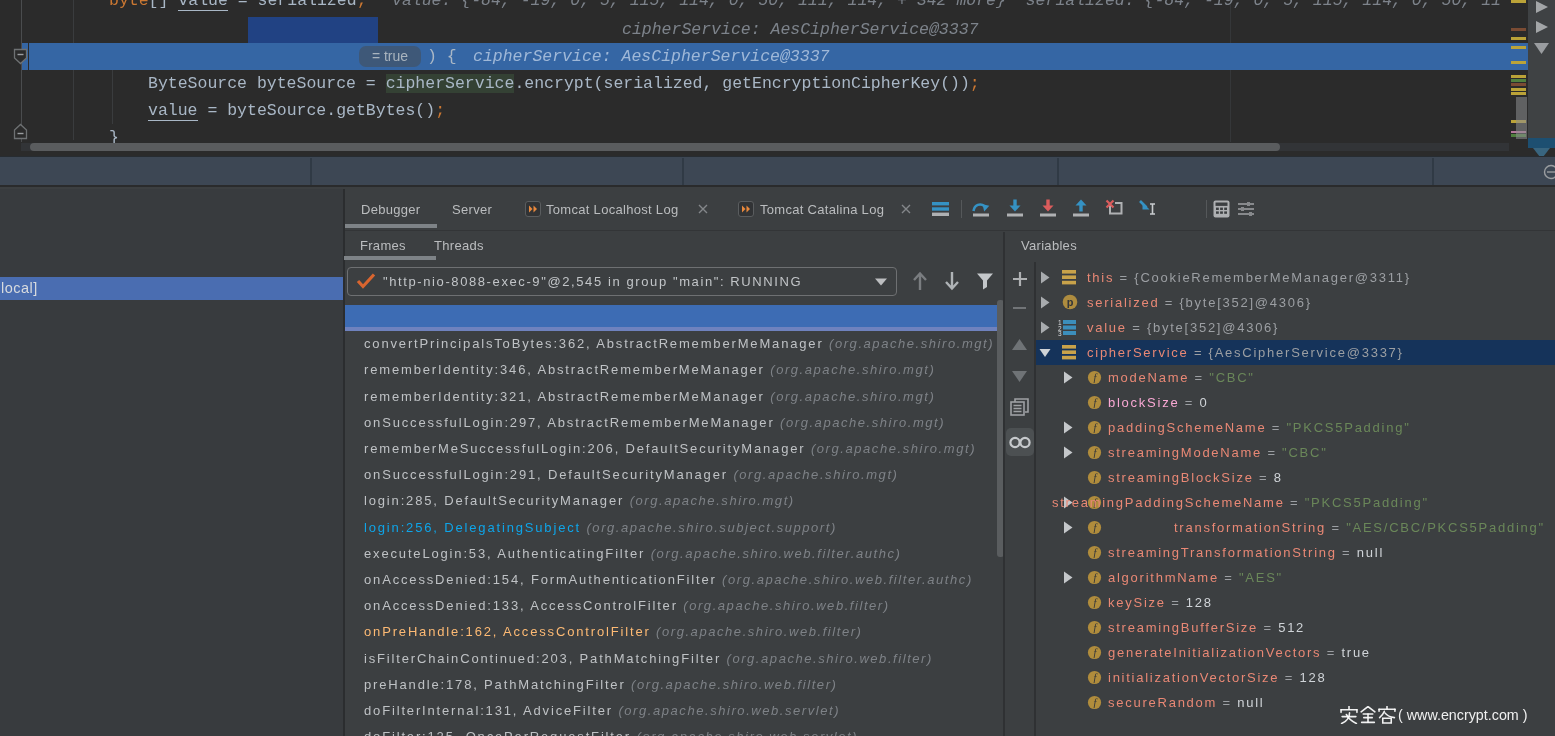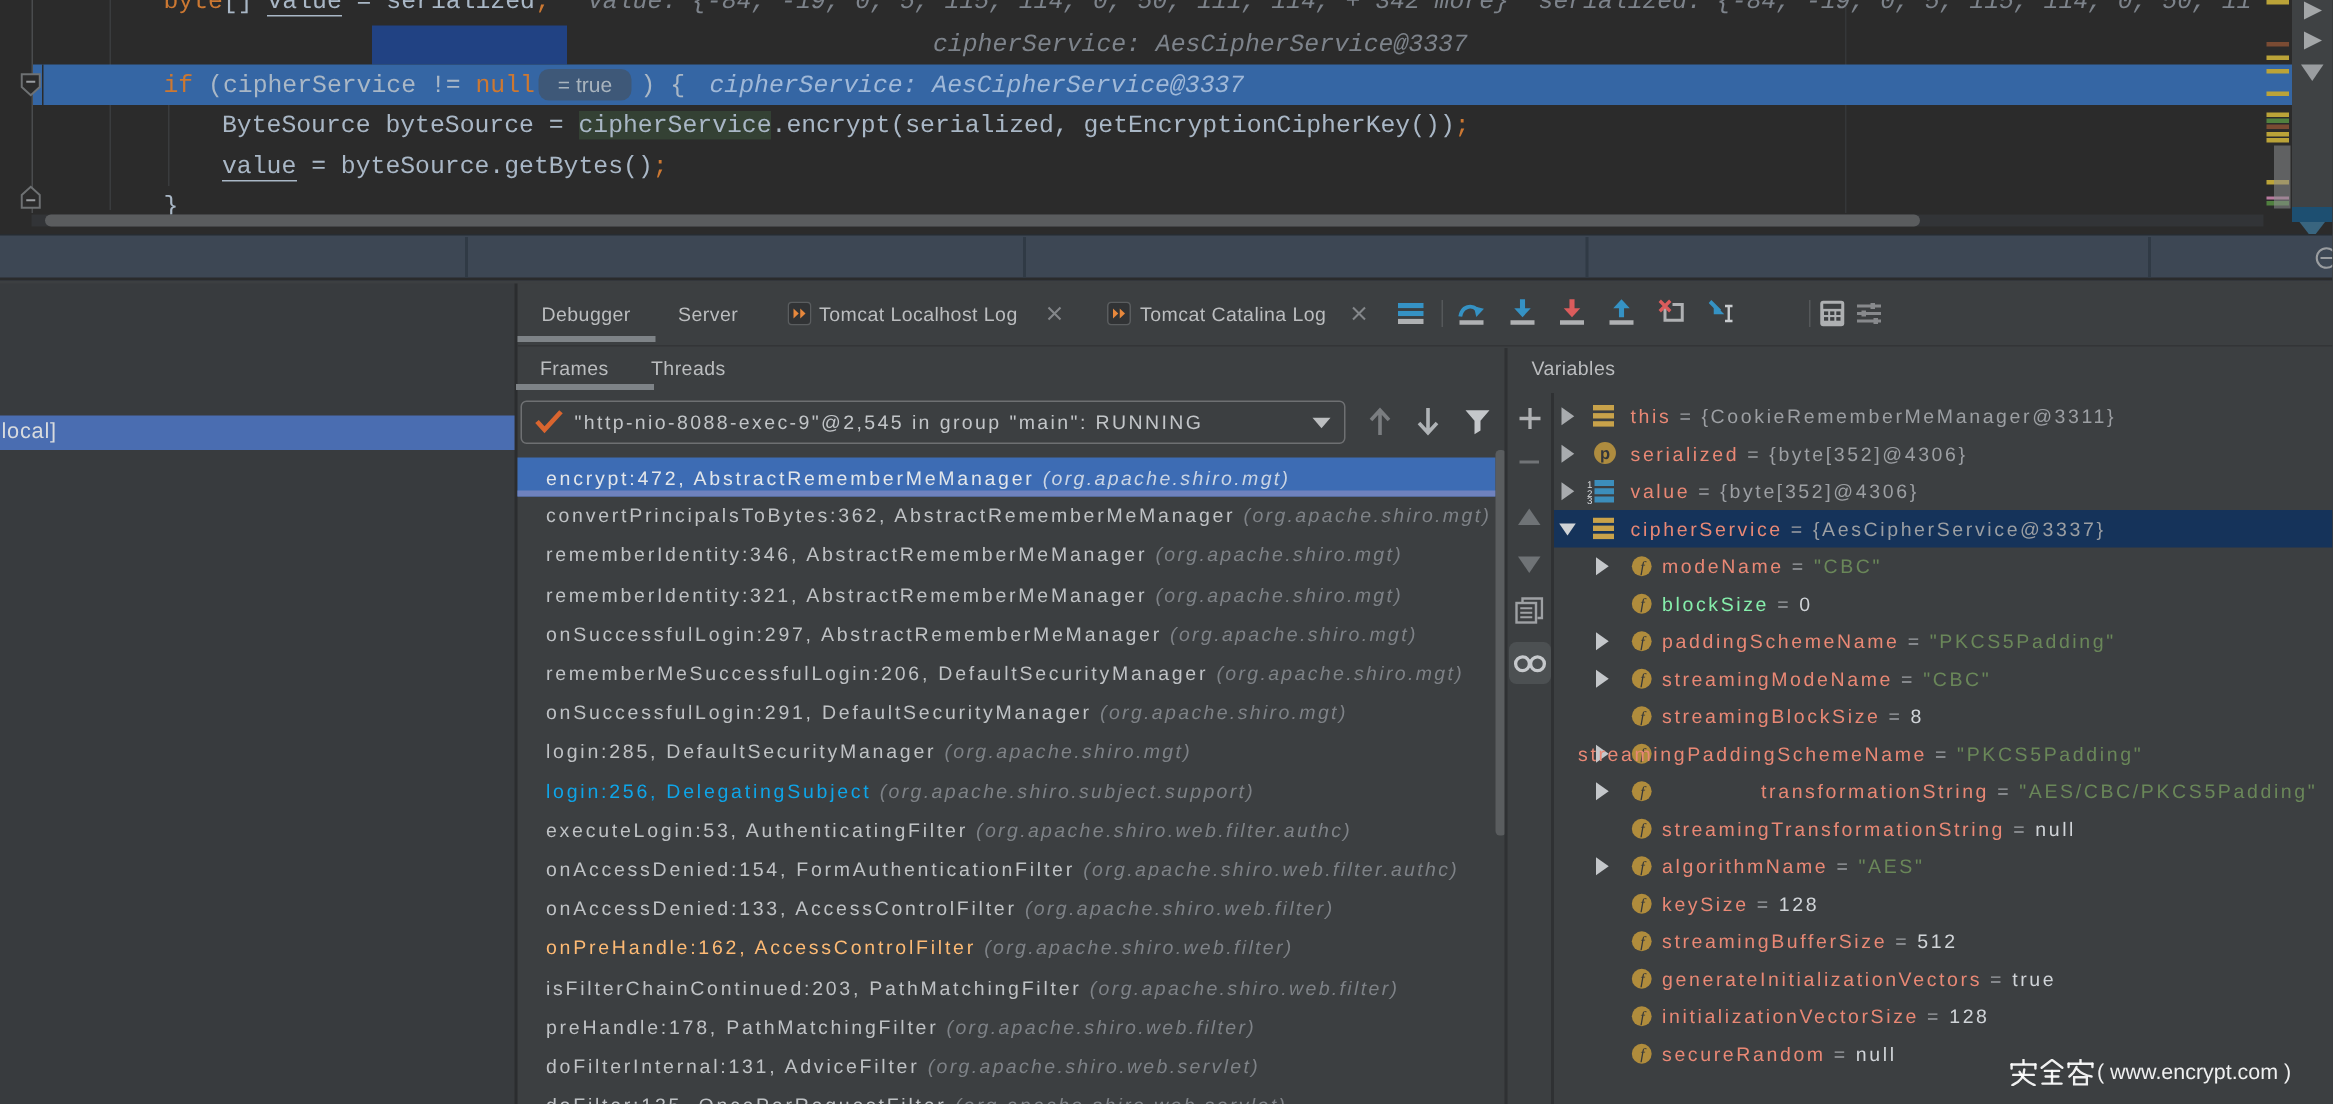--- a/index.html
+++ b/index.html
@@ -34,21 +34,20 @@
     <div class="abs" style="left:112px;top:70px;width:1px;height:54px;background:#3A3C3E;"></div>
     <div class="abs" style="left:1230px;top:0;width:1px;height:142px;background:#353739;"></div>
 
     <div class="abs" style="left:248px;top:17px;width:130px;height:26px;background:#214283;"></div>
     <div class="abs" style="left:22px;top:43px;width:1506px;height:27px;background:#3566A4;"></div>
     <div class="abs" style="left:28px;top:43px;width:1px;height:27px;background:#2B2B2B;"></div>
 
     <div class="code" style="left:109px;top:-13px;"><span class="kw">byte</span>[] <span class="ul">value</span> = serialized<span class="sc">;</span></div>
     <div class="code hint" style="left:392px;top:-13px;">value: {-84, -19, 0, 5, 115, 114, 0, 50, 111, 114, + 342 more}  serialized: {-84, -19, 0, 5, 115, 114, 0, 50, 11</div>
     <div class="code hint" style="left:622px;top:16px;">cipherService: AesCipherService@3337</div>
-    <div class="code" style="left:109px;top:43px;"><span class="kw">if</span> (cipherService != <span class="kw">null</span></div>
     <div class="abs" style="left:359px;top:46px;width:62px;height:21px;background:#3E5878;border-radius:7px;"></div>
     <div class="abs" style="left:359px;top:46px;width:62px;height:21px;font-size:14px;color:#A9B4BE;text-align:center;line-height:21px;">= true</div>
     <div class="code" style="left:427px;top:43px;">) {</div>
     <div class="code hint2" style="left:473px;top:43px;">cipherService: AesCipherService@3337</div>
     <div class="code" style="left:148px;top:70px;">ByteSource byteSource = <span style="background:#344134;">cipherService</span>.encrypt(serialized, getEncryptionCipherKey())<span class="sc">;</span></div>
     <div class="code" style="left:148px;top:97px;"><span class="ul">value</span> = byteSource.getBytes()<span class="sc">;</span></div>
     <div class="code" style="left:109px;top:124px;">}</div>
 
     <svg class="abs" style="left:13px;top:48px;" width="15" height="17" viewBox="0 0 15 17">
       <path d="M1.5,1.5 H13.5 V10 L7.5,15.5 L1.5,10 Z" fill="#2B2B2B" stroke="#6E7173" stroke-width="1.3"></path>
@@ -225,21 +224,20 @@
       <div class="ui fr" style="left:364px;top:572.0px;"><span style="color:#BFC2C5;">onAccessDenied:154, FormAuthenticationFilter </span><span style="color:#7E8287;font-style:italic;">(org.apache.shiro.web.filter.authc)</span></div>
       <div class="ui fr" style="left:364px;top:598.2px;"><span style="color:#BFC2C5;">onAccessDenied:133, AccessControlFilter </span><span style="color:#7E8287;font-style:italic;">(org.apache.shiro.web.filter)</span></div>
       <div class="ui fr" style="left:364px;top:624.4px;"><span style="color:#fdba74;">onPreHandle:162, AccessControlFilter </span><span style="color:#7E8287;font-style:italic;">(org.apache.shiro.web.filter)</span></div>
       <div class="ui fr" style="left:364px;top:650.6px;"><span style="color:#BFC2C5;">isFilterChainContinued:203, PathMatchingFilter </span><span style="color:#7E8287;font-style:italic;">(org.apache.shiro.web.filter)</span></div>
       <div class="ui fr" style="left:364px;top:676.8px;"><span style="color:#BFC2C5;">preHandle:178, PathMatchingFilter </span><span style="color:#7E8287;font-style:italic;">(org.apache.shiro.web.filter)</span></div>
       <div class="ui fr" style="left:364px;top:703.0px;"><span style="color:#BFC2C5;">doFilterInternal:131, AdviceFilter </span><span style="color:#7E8287;font-style:italic;">(org.apache.shiro.web.servlet)</span></div>
       <div class="ui fr" style="left:364px;top:729.2px;"><span style="color:#BFC2C5;">doFilter:125, OncePerRequestFilter </span><span style="color:#7E8287;font-style:italic;">(org.apache.shiro.web.servlet)</span></div>
     </div>
   <div class="abs" style="left:345px;top:305px;width:652px;height:26px;background:#3D6CB4;"></div>
   <div class="abs" style="left:345px;top:327px;width:652px;height:4px;background:#6F82BE;"></div>
-  <div class="ui" id="fsel" style="left:364px;top:311px;color:#E2E6EA;"><span>encrypt:472, AbstractRememberMeManager </span><span style="color:#C9D4E4;font-style:italic;">(org.apache.shiro.mgt)</span></div>
 
   <div class="abs" style="left:997px;top:300px;width:7px;height:257px;background:#5A5D5F;border-radius:3px;"></div>
 
   <div class="abs" style="left:1003px;top:232px;width:2px;height:504px;background:#2F3133;"></div>
   <div class="abs" style="left:1034px;top:262px;width:2px;height:474px;background:#2F3133;"></div>
   <div class="abs" style="left:345px;top:230px;width:1210px;height:0px;border-top:1px solid #333537;"></div>
   <svg class="abs" style="left:1012px;top:271px;" width="16" height="16" viewBox="0 0 16 16">
     <path d="M8,1 L8,15 M1,8 L15,8" stroke="#AFB1B3" stroke-width="2.2"></path>
   </svg>
   <div class="abs" style="left:1013px;top:307px;width:13px;height:2.4px;background:#717477;"></div>
@@ -310,21 +308,21 @@
       </svg>
       <svg class="abs" style="left:1087px;top:370px;" width="15" height="15" viewBox="0 0 15 15">
         <circle cx="7.5" cy="7.5" r="6.6" fill="#B08C3C"></circle>
         <text x="8" y="11.2" font-size="10.5" font-family="Liberation Serif" font-style="italic" fill="#33363A" text-anchor="middle">f</text>
       </svg>
       <div class="ui vr" style="left:1108px;top:370px;"><span style="color:#E98875">modeName</span><span style="color:#9C9FA3"> = </span><span style="color:#6A8759">"CBC"</span></div>
       <svg class="abs" style="left:1087px;top:395px;" width="15" height="15" viewBox="0 0 15 15">
         <circle cx="7.5" cy="7.5" r="6.6" fill="#B08C3C"></circle>
         <text x="8" y="11.2" font-size="10.5" font-family="Liberation Serif" font-style="italic" fill="#33363A" text-anchor="middle">f</text>
       </svg>
-      <div class="ui vr" style="left:1108px;top:395px;"><span style="color:#86efac">blockSize</span><span style="color:#9C9FA3"> = </span><span style="color:#D0D4D8">0</span></div>
+      <div class="ui vr" style="left:1108px;top:395px;"><span style="color:#f9a8d4">blockSize</span><span style="color:#9C9FA3"> = </span><span style="color:#D0D4D8">0</span></div>
       <svg class="abs" style="left:1063px;top:421px;" width="10" height="13" viewBox="0 0 10 13">
         <path d="M1,0.5 L9.5,6.5 L1,12.5 Z" fill="#C4C7CA"></path>
       </svg>
       <svg class="abs" style="left:1087px;top:420px;" width="15" height="15" viewBox="0 0 15 15">
         <circle cx="7.5" cy="7.5" r="6.6" fill="#B08C3C"></circle>
         <text x="8" y="11.2" font-size="10.5" font-family="Liberation Serif" font-style="italic" fill="#33363A" text-anchor="middle">f</text>
       </svg>
       <div class="ui vr" style="left:1108px;top:420px;"><span style="color:#E98875">paddingSchemeName</span><span style="color:#9C9FA3"> = </span><span style="color:#6A8759">"PKCS5Padding"</span></div>
       <svg class="abs" style="left:1063px;top:446px;" width="10" height="13" viewBox="0 0 10 13">
         <path d="M1,0.5 L9.5,6.5 L1,12.5 Z" fill="#C4C7CA"></path>

